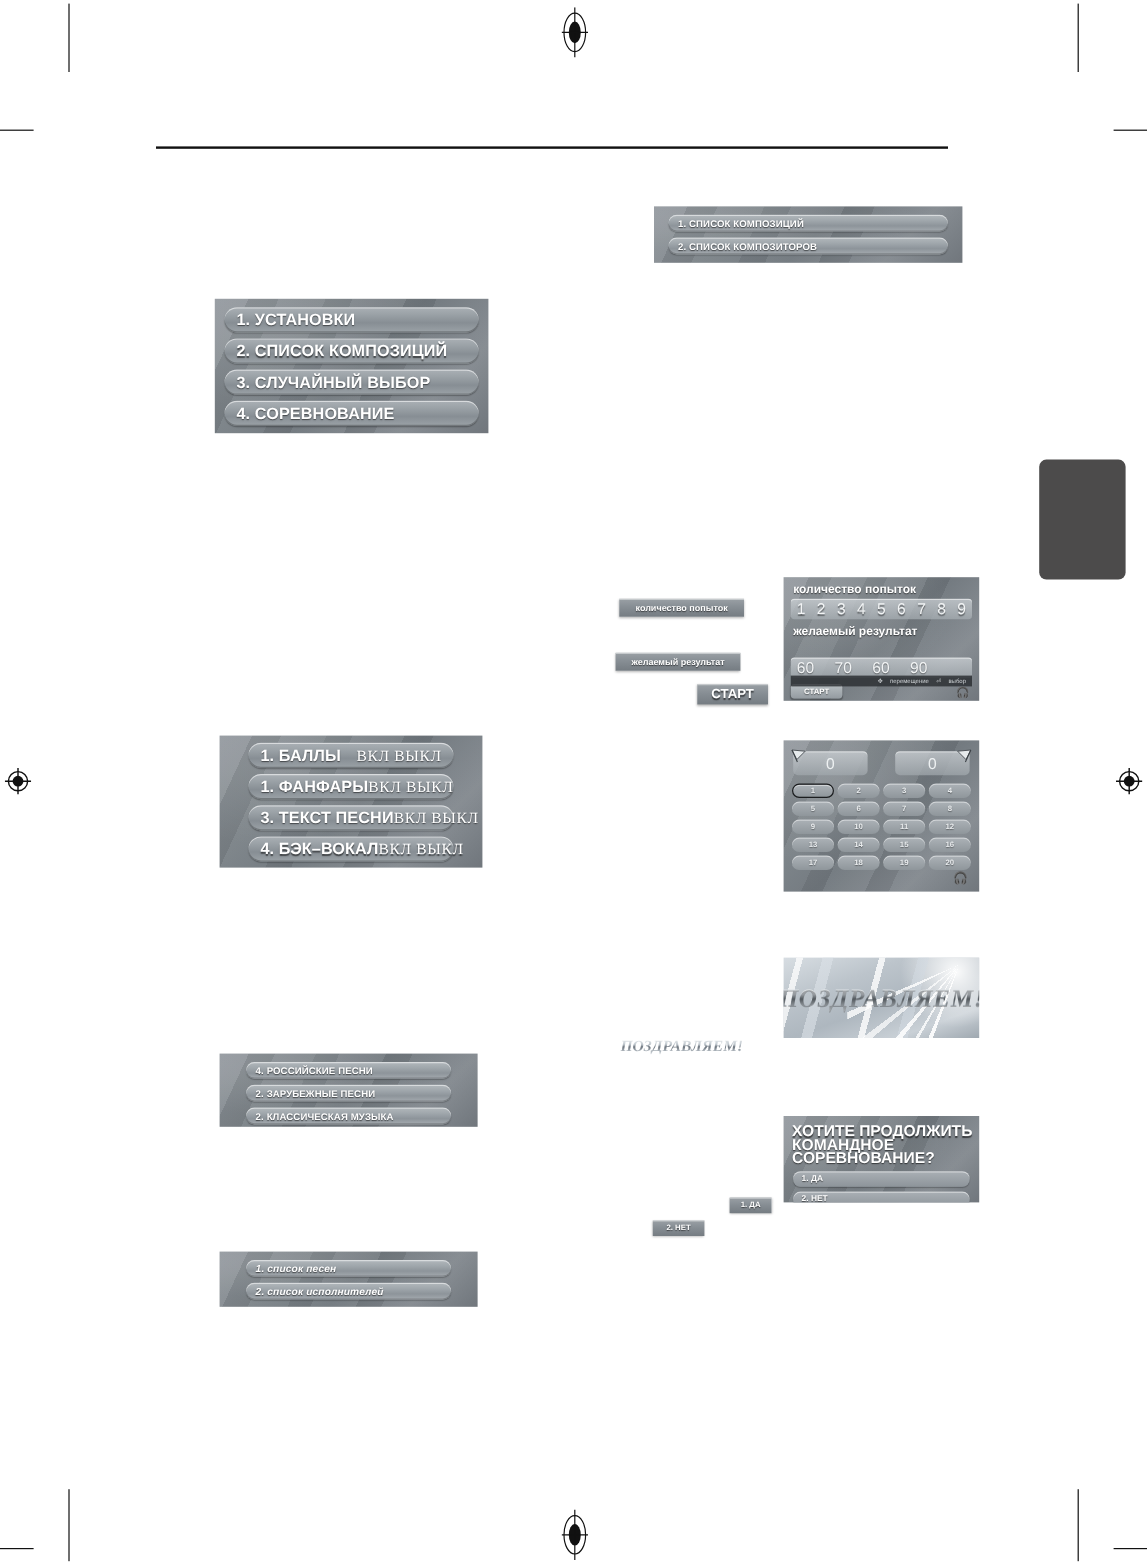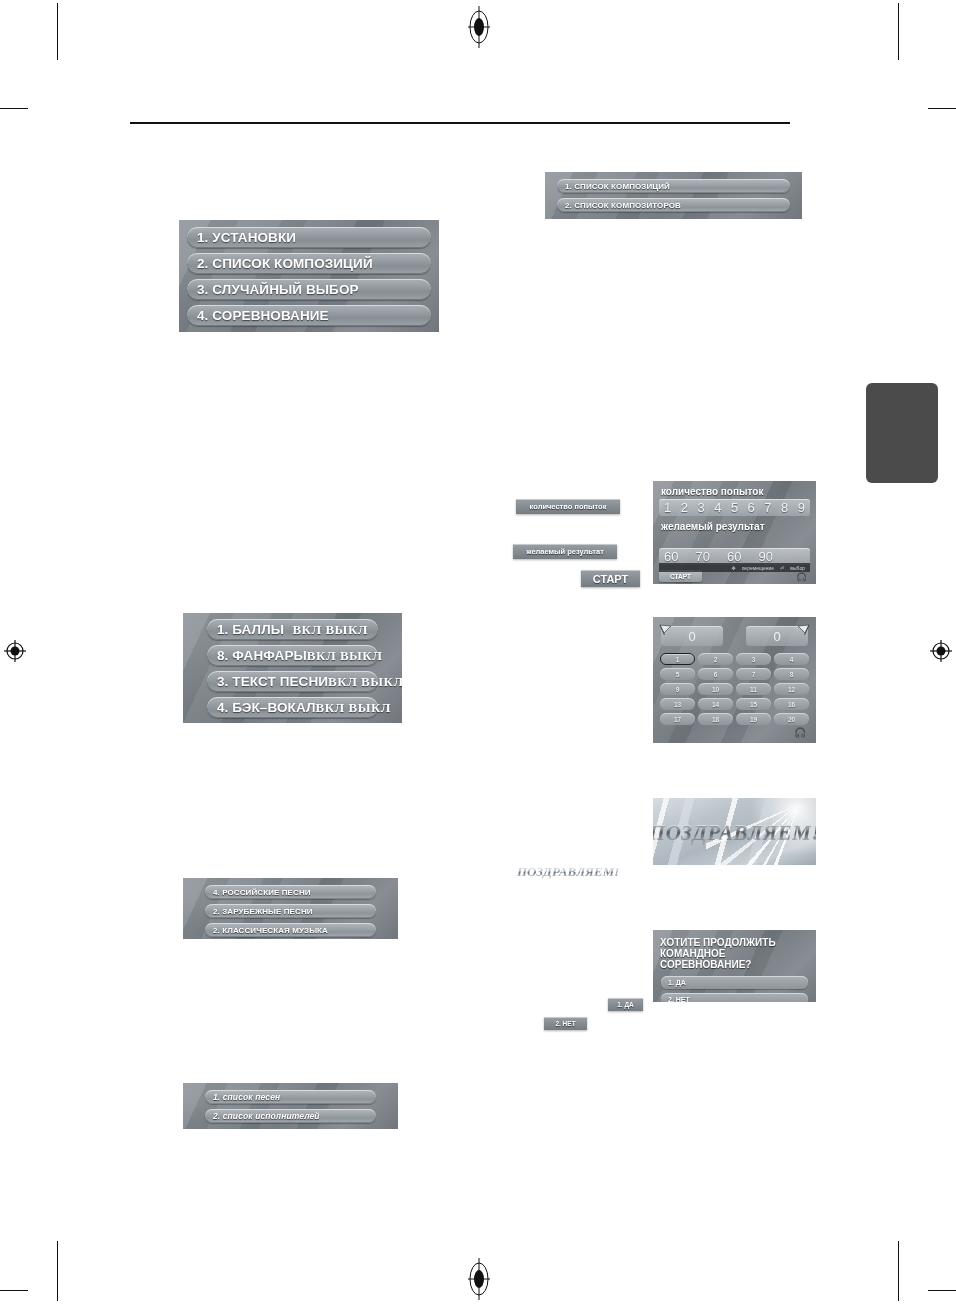--- a/index.html
+++ b/index.html
@@ -58,21 +58,21 @@
     font-size:13.5px;
     font-weight:bold;
     letter-spacing:.1px;
     text-shadow:0 1px 1px rgba(0,0,0,.55);
     white-space:nowrap;
   }
   .mrow .opts {
     margin-left:auto;
     color:#ffffff;
     font-family:"Liberation Serif", serif;
-    font-size:13px; font-weight:bold;
+    font-size:13px; font-weight:normal;
     letter-spacing:.5px;
     text-shadow:0 1px 1px rgba(0,0,0,.55);
     white-space:nowrap;
   }
 
   
   .srow {
     position:relative; z-index:2;
     height:14px; margin:0 0 5px 0;
     border-radius:7px;
@@ -212,21 +212,21 @@
     color:#6c747b;
     background:linear-gradient(to bottom,#f7f8f9 0%, #c3cad0 40%, #69717a 53%, #a9b1b8 72%, #e6eaed 100%);
     -webkit-background-clip:text; background-clip:text;
     -webkit-text-fill-color:transparent;
     white-space:nowrap;
   }
 
   
   .dlg-q {
     position:relative; z-index:2;
-    color:#ffffff; font-size:10px; font-weight:bold; line-height:11px;
+    color:#ffffff; font-size:13px; font-weight:bold; line-height:11px;
     text-shadow:0 1px 1px rgba(0,0,0,.6);
     margin:0 0 6px 3px;
   }
   .dlg-opt {
     position:relative; z-index:2;
     height:13px; border-radius:6px; margin:0 4px 4px 4px;
     background:linear-gradient(to bottom,#aab0b5,#8d949a);
     display:flex; align-items:center; padding:0 7px;
     color:#fff; font-size:7px; font-weight:bold;
     text-shadow:0 1px 1px rgba(0,0,0,.6);
@@ -287,42 +287,42 @@
     <circle cx="11" cy="11" r="8" fill="#fff" stroke="#111" stroke-width="1.2"></circle>
     <circle cx="11" cy="11" r="4.5" fill="#111"></circle>
     <line x1="11" y1="0" x2="11" y2="22" stroke="#111" stroke-width="1.2"></line>
     <line x1="0" y1="11" x2="22" y2="11" stroke="#111" stroke-width="1.2"></line>
   </svg>
 </div>
 
 <div class="header-rule"></div>
 <div class="side-tab"></div>
 
-<div class="panel" style="left:179px; top:220px; width:260px; height:112px; padding:7px 8px;">
+<div class="panel" style="left:179px; top:249px; width:228px; height:112px; padding:7px 8px;">
   <div class="mrow">
     <span class="lbl">1. УСТАНОВКИ</span>
   </div>
   <div class="mrow">
     <span class="lbl">2. СПИСОК КОМПОЗИЦИЙ</span>
   </div>
   <div class="mrow">
     <span class="lbl">3. СЛУЧАЙНЫЙ ВЫБОР</span>
   </div>
   <div class="mrow">
     <span class="lbl">4. СОРЕВНОВАНИЕ</span>
   </div>
 </div>
 
 <div class="panel" style="left:183px; top:613px; width:219px; height:110px; padding:6px 24px;">
   <div class="mrow">
     <span class="lbl">1. БАЛЛЫ</span>
     <span class="opts">ВКЛ  ВЫКЛ</span>
   </div>
   <div class="mrow">
-    <span class="lbl">8. ФАНФАРЫ</span>
+    <span class="lbl">1. ФАНФАРЫ</span>
     <span class="opts">ВКЛ  ВЫКЛ</span>
   </div>
   <div class="mrow">
     <span class="lbl">3. ТЕКСТ ПЕСНИ</span>
     <span class="opts">ВКЛ  ВЫКЛ</span>
   </div>
   <div class="mrow">
     <span class="lbl">4. БЭК–ВОКАЛ</span>
     <span class="opts">ВКЛ  ВЫКЛ</span>
   </div>
@@ -333,21 +333,21 @@
     <span class="lbl">4. РОССИЙСКИЕ ПЕСНИ</span>
   </div>
   <div class="srow">
     <span class="lbl">2. ЗАРУБЕЖНЫЕ ПЕСНИ</span>
   </div>
   <div class="srow">
     <span class="lbl">2. КЛАССИЧЕСКАЯ МУЗЫКА</span>
   </div>
 </div>
 
-<div class="panel" style="left:183px; top:1043px; width:215px; height:46px; padding:7px 22px;margin-top:40px;">
+<div class="panel" style="left:183px; top:1043px; width:215px; height:46px; padding:7px 22px;">
   <div class="srow italic">
     <span class="lbl">1. список песен</span>
   </div>
   <div class="srow italic">
     <span class="lbl">2. список исполнителей</span>
   </div>
 </div>
 
 <div class="panel" style="left:545px; top:172px; width:257px; height:47px; padding:7px 12px;">
   <div class="srow">

